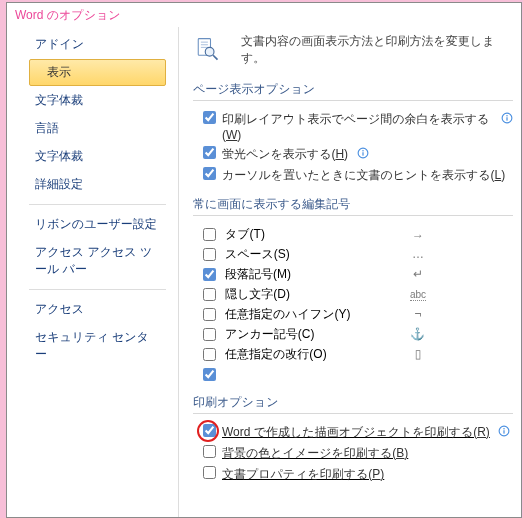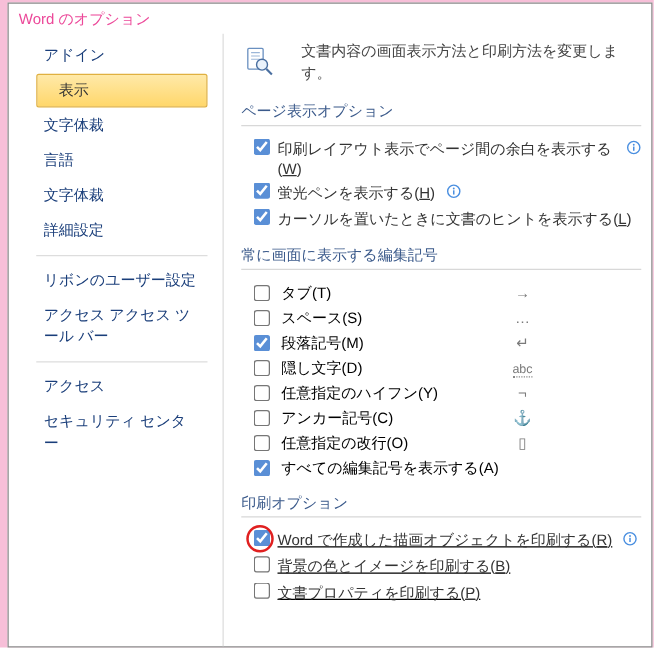--- a/index.html
+++ b/index.html
@@ -222,21 +222,20 @@
             <label>アンカー記号(<span class="u">C</span>)</label>
             <span class="sym">⚓</span>
           </div>
           <div class="mark-row">
             <input type="checkbox" style="">
             <label>任意指定の改行(<span class="u">O</span>)</label>
             <span class="sym">▯</span>
           </div>
           <div class="mark-row">
             <input type="checkbox" checked="" style="">
-            <label>すべての編集記号を表示する(<span class="u">A</span>)</label>
             <span class="sym"></span>
           </div>
         </div>
 
       <div class="section-title">印刷オプション</div>
       <div id="sec-print" style="position:relative;text-decoration:underline;">
           <div class="row" style="position: relative;">
             <input type="checkbox" checked="" style="">
             <label>Word で作成した描画オブジェクトを印刷する(<span class="u">R</span>)</label>
             <span class="info">

